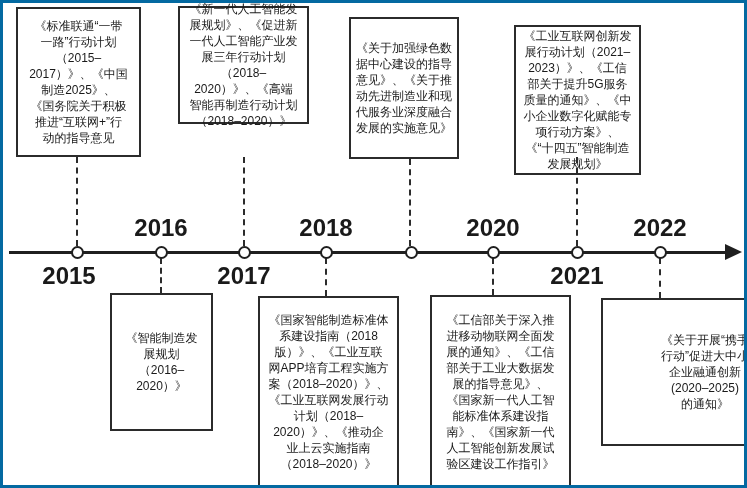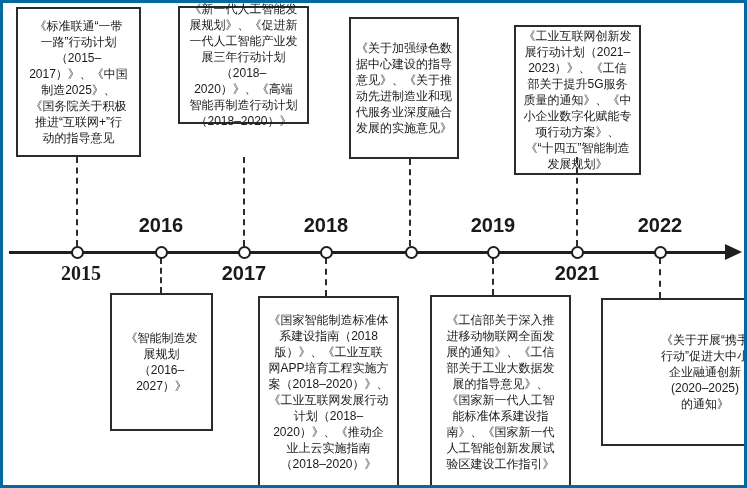--- a/index.html
+++ b/index.html
@@ -64,21 +64,21 @@
     height: 13px;
     border: 2.3px solid #1f1f1f;
     border-radius: 50%;
     background: #ffffff;
     box-sizing: border-box;
   }
   .year {
     position: absolute;
     width: 72px;
     text-align: center;
-    font-size: 20px;
+    font-size: 24px;
     font-weight: 600;
     color: #1a1a1a;
   }
 </style>
 </head>
 <body>
 
 <div class="stage">
 
   <div class="tl-line"></div>
@@ -89,27 +89,27 @@
 一路”行动计划
 （2015–
 2017）》、《中国
 制造2025》、
 《国务院关于积极
 推进“互联网+”行
 动的指导意见</div>
   </div>
   <div class="connector" style="left:73px; top:154px; height:89px;"></div>
   <div class="node" style="left:67.5px;"></div>
-  <div class="year" style="left:42px; top:259px;font-family:Liberation Serif, serif;">2015</div>
+  <div class="year" style="left:30px; top:259px;">2015</div>
 
   <div class="pbox" style="left:107px; top:290px; width:103px; height:138px;">
     <div class="pbox-text">《智能制造发
 展规划
 （2016–
-2027）》</div>
+2020）》</div>
   </div>
   <div class="connector" style="left:157px; top:255px; height:35px;"></div>
   <div class="node" style="left:151.5px;"></div>
   <div class="year" style="left:122px; top:211px;">2016</div>
 
   <div class="pbox" style="left:175px; top:3px; width:131px; height:118px;">
     <div class="pbox-text">《新一代人工智能发
 展规划》、《促进新
 一代人工智能产业发
 展三年行动计划
@@ -156,21 +156,21 @@
 部关于工业大数据发
 展的指导意见》、
 《国家新一代人工智
 能标准体系建设指
 南》、《国家新一代
 人工智能创新发展试
 验区建设工作指引》</div>
   </div>
   <div class="connector" style="left:489px; top:255px; height:37px;"></div>
   <div class="node" style="left:483.5px;"></div>
-  <div class="year" style="left:454px; top:211px;">2019</div>
+  <div class="year" style="left:454px; top:211px;">2020</div>
 
   <div class="pbox" style="left:511px; top:4px; width:127px; height:150px;margin-top:18px;">
     <div class="pbox-text">《工业互联网创新发
 展行动计划（2021–
 2023）》、《工信
 部关于提升5G服务
 质量的通知》、《中
 小企业数字化赋能专
 项行动方案》、
 《“十四五”智能制造

